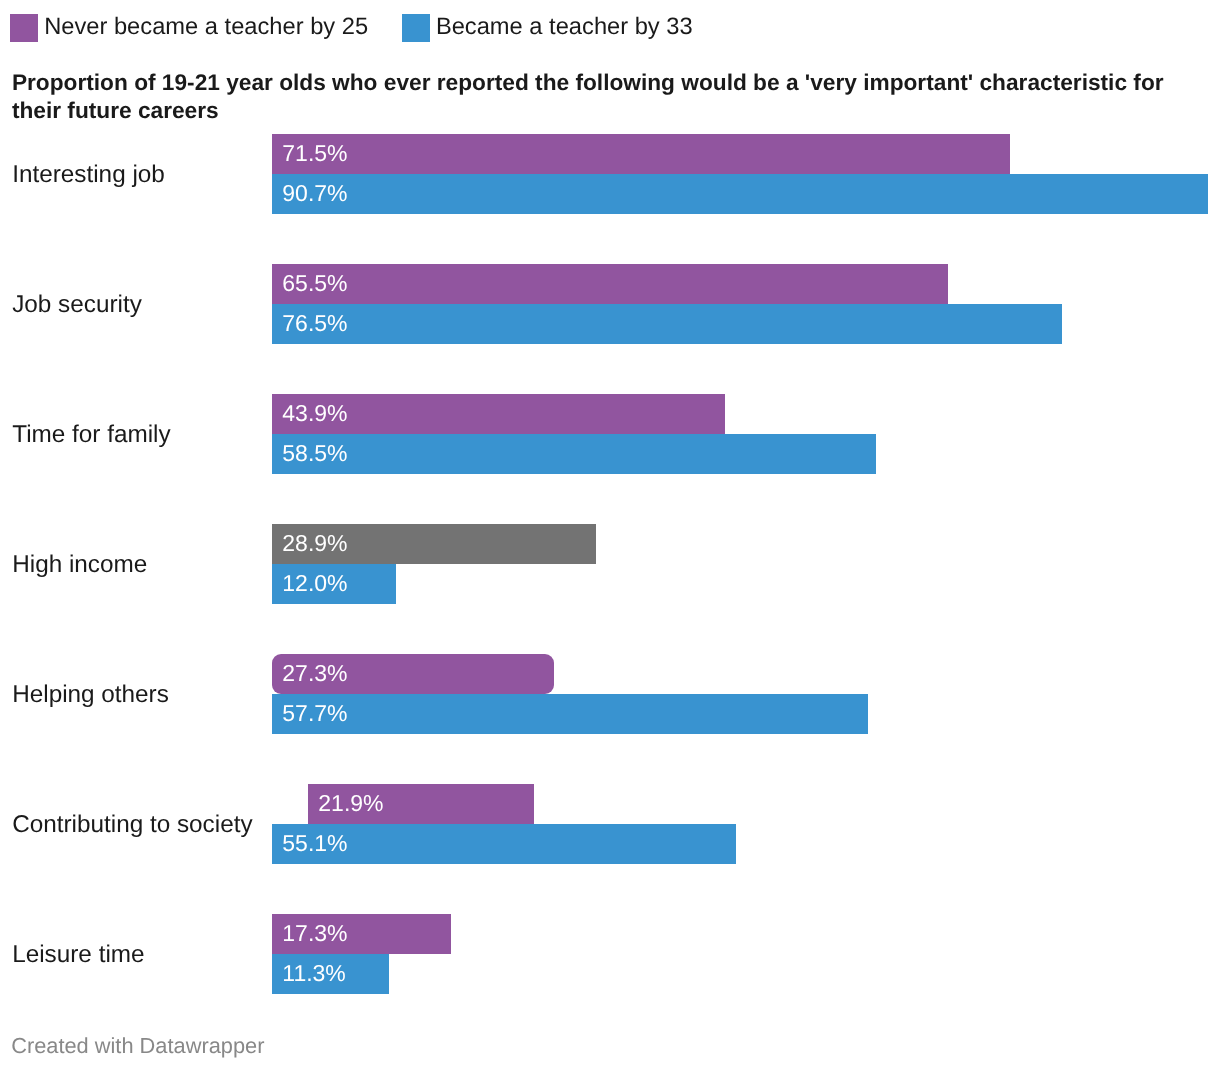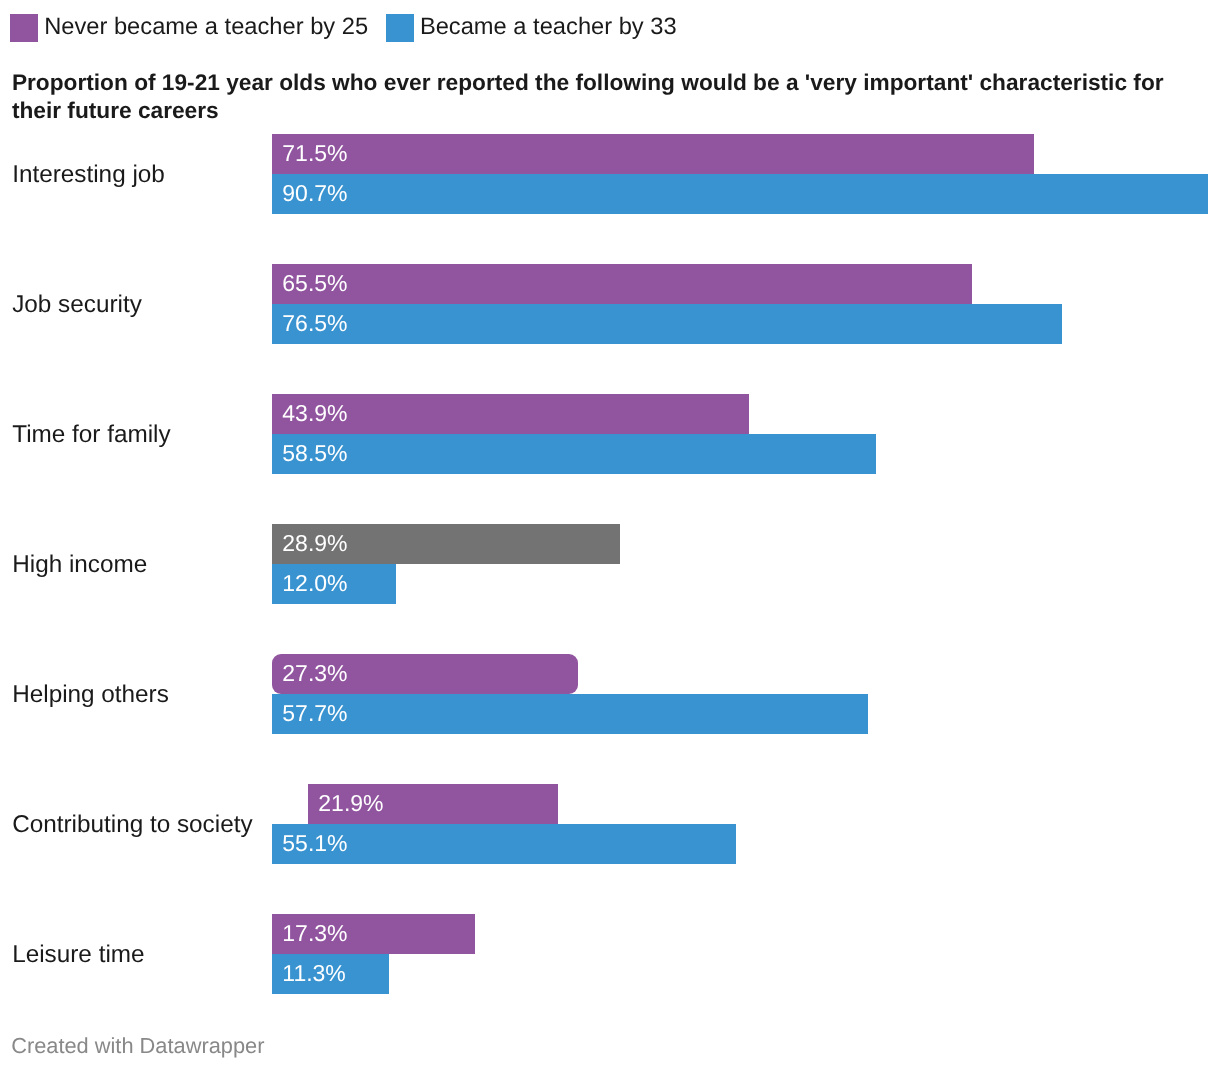--- a/index.html
+++ b/index.html
@@ -3,38 +3,38 @@
 <meta charset="utf-8">
 <title>Proportion of 19-21 year olds who ever reported the following would be a 'very important' characteristic for their future careers</title>
 <style>
   html,body{margin:0;padding:0;}
   body{width:1220px;height:1072px;background:#ffffff;
        font-family:"Liberation Sans",sans-serif;
        -webkit-font-smoothing:antialiased;text-rendering:geometricPrecision;}
   .chart{position:relative;width:1220px;height:1072px;overflow:hidden;background:#ffffff;}
 
   
-  .legend{position:absolute;left:10.2px;top:13.9px;display:flex;align-items:center;}
+  .legend{position:absolute;left:10.2px;top:13.9px;display:flex;align-items:center;gap:16px;}
   .legend-item{display:flex;align-items:center;margin-right:17.8px;}
   .legend-swatch{width:27.9px;height:27.9px;display:block;flex:none;}
   .legend-swatch-a{background:#91559f;}
   .legend-swatch-b{background:#3993d0;}
   .legend-label{font-size:23.7px;color:#1a1a1a;margin-left:6.1px;line-height:27.9px;white-space:nowrap;}
 
   
   .chart-title{position:absolute;left:11.9px;top:67.6px;width:1180px;margin:0;padding:0;
        font-size:22.7px;font-weight:bold;color:#1a1a1a;line-height:28px;}
 
   
   .plot{position:absolute;left:0;top:0;width:1220px;height:1000px;}
   .row{position:absolute;left:0;width:1220px;height:79.9px;}
   .row-label{position:absolute;left:12.2px;top:26.85px;font-size:24.3px;color:#1a1a1a;
        line-height:28px;white-space:nowrap;}
   .bar{position:absolute;left:272px;height:39.95px;}
-  .bar-a{top:0;background:#91559f;padding-left:24px;}
+  .bar-a{top:0;background:#91559f;}
   .bar-b{top:39.95px;background:#3993d0;}
   .bar-value{position:absolute;left:10.3px;top:0.2px;height:39.95px;line-height:39.95px;
        font-size:23px;color:#ffffff;white-space:nowrap;}
 
   
   .footer{position:absolute;left:11.2px;top:1032.5px;font-size:21.8px;color:#888888;white-space:nowrap;}
 </style>
 </head>
 <body>
 

